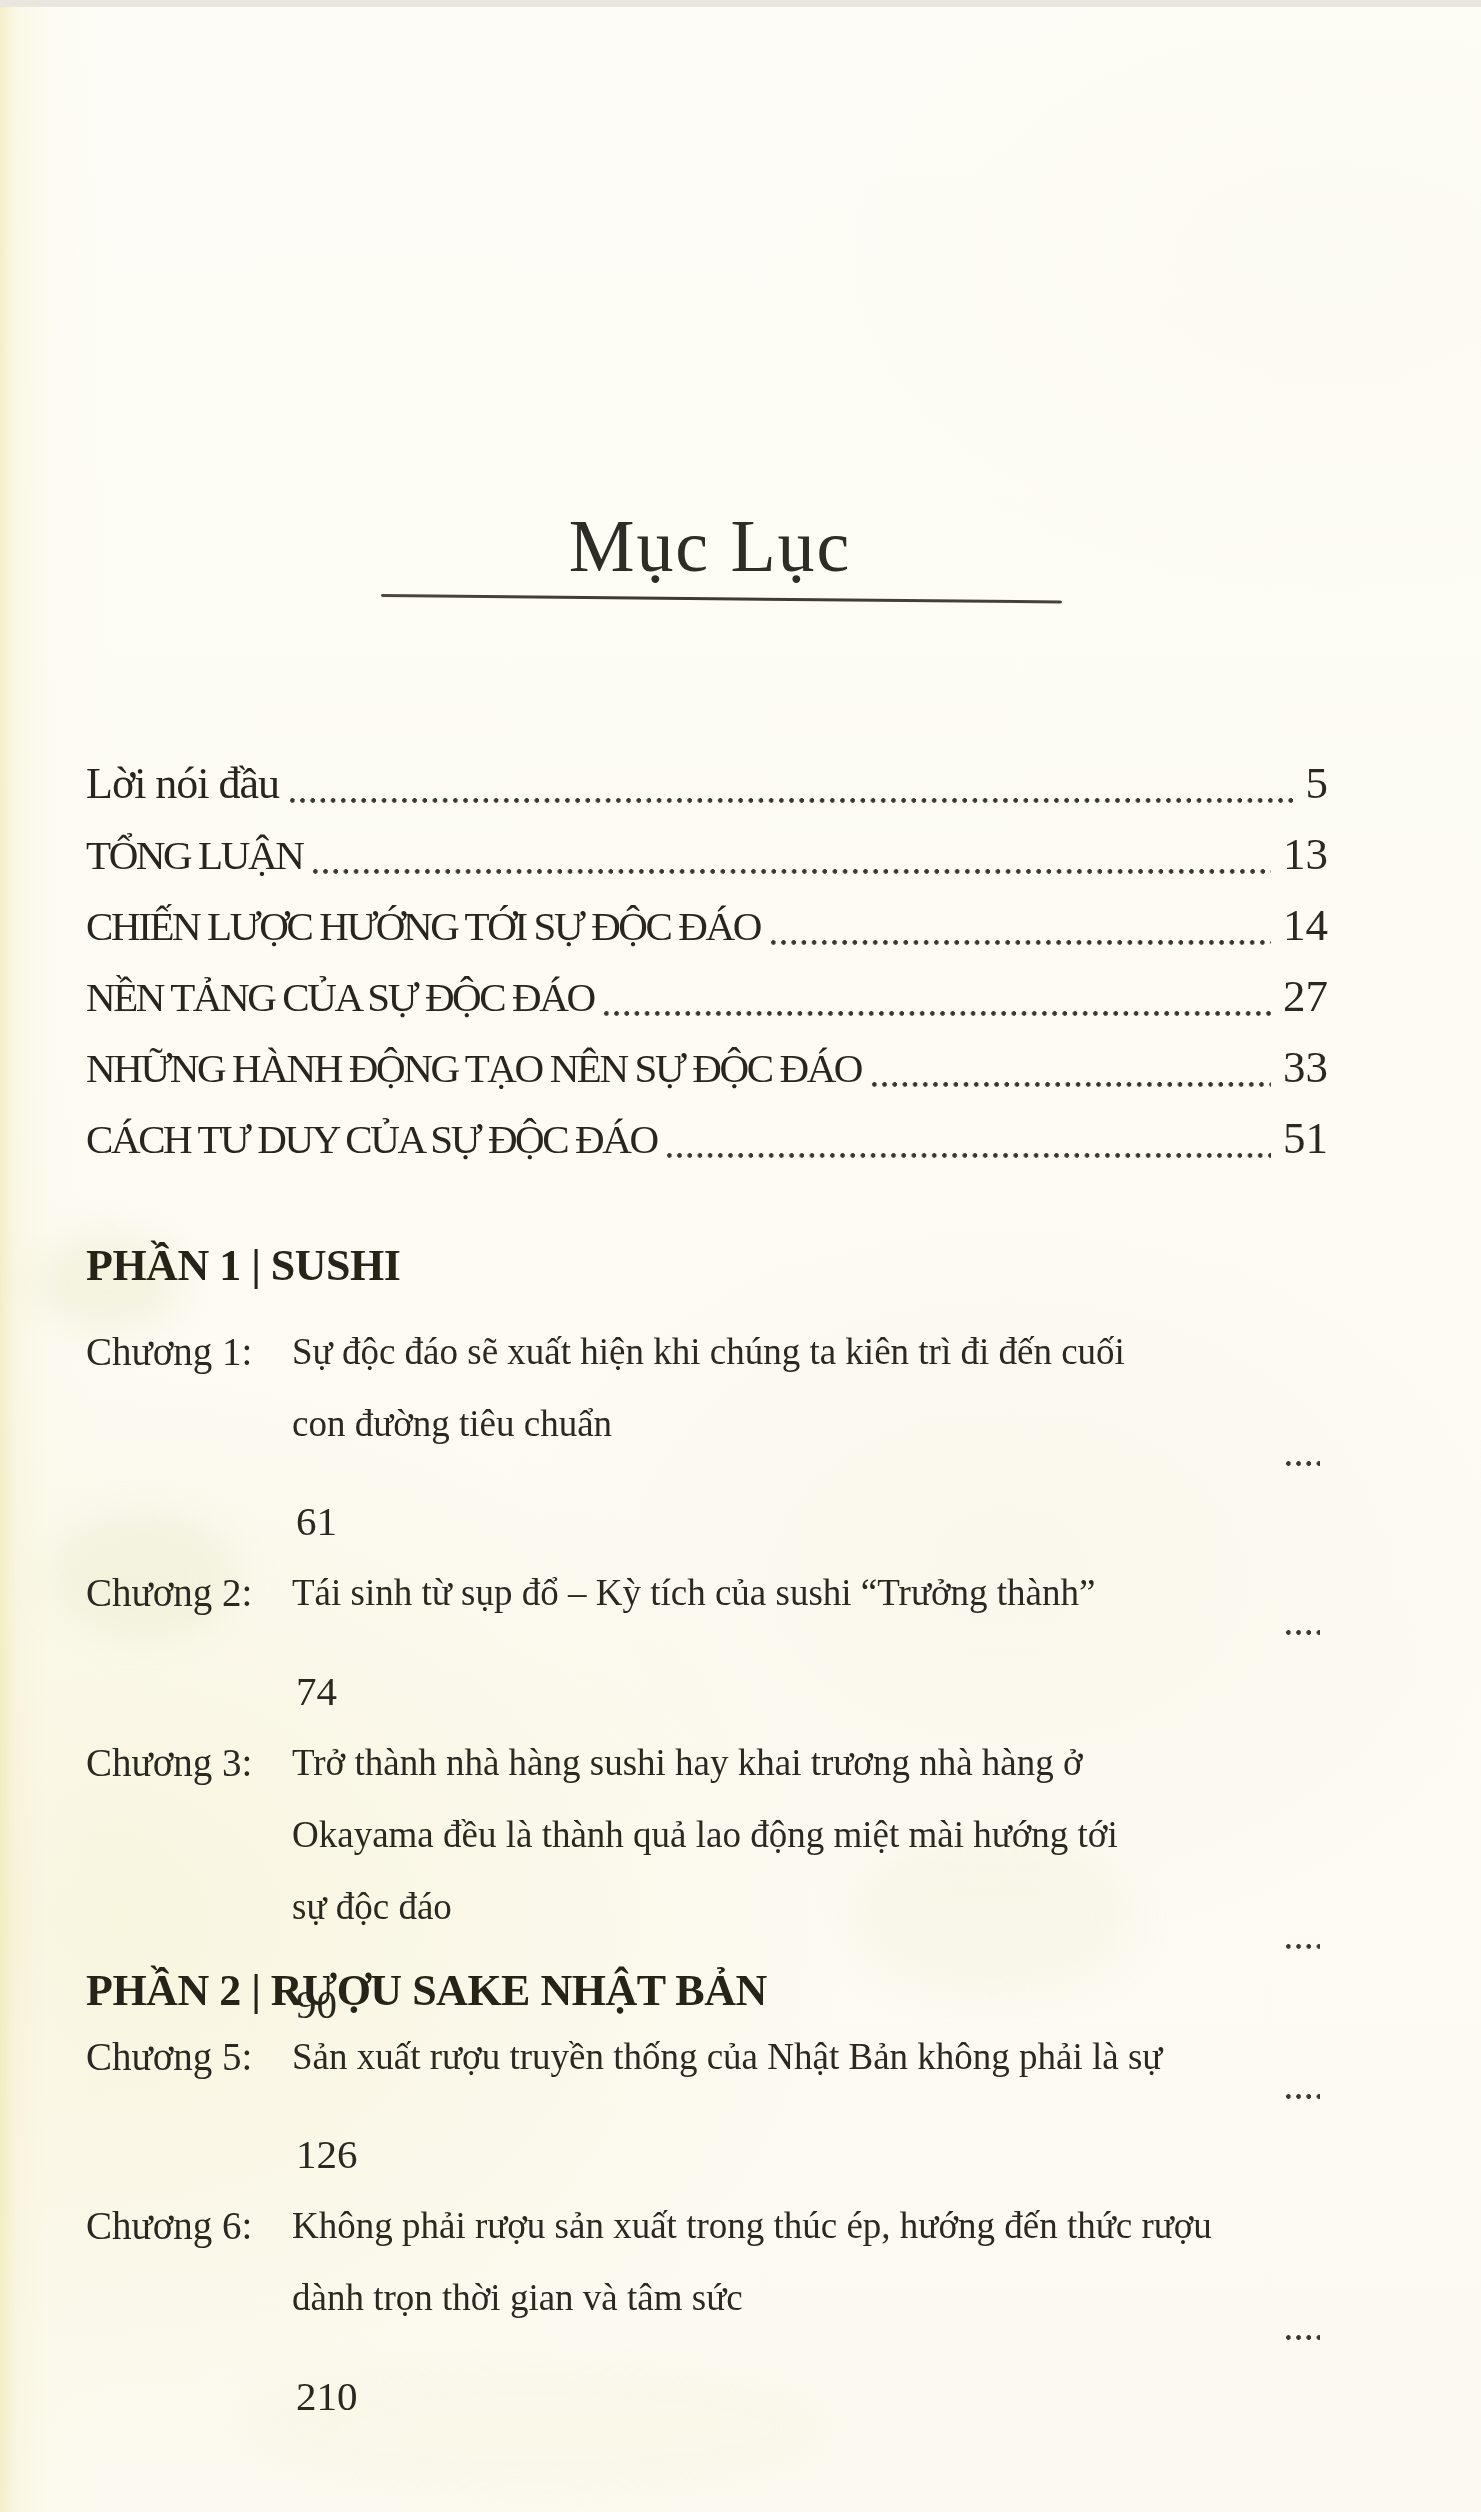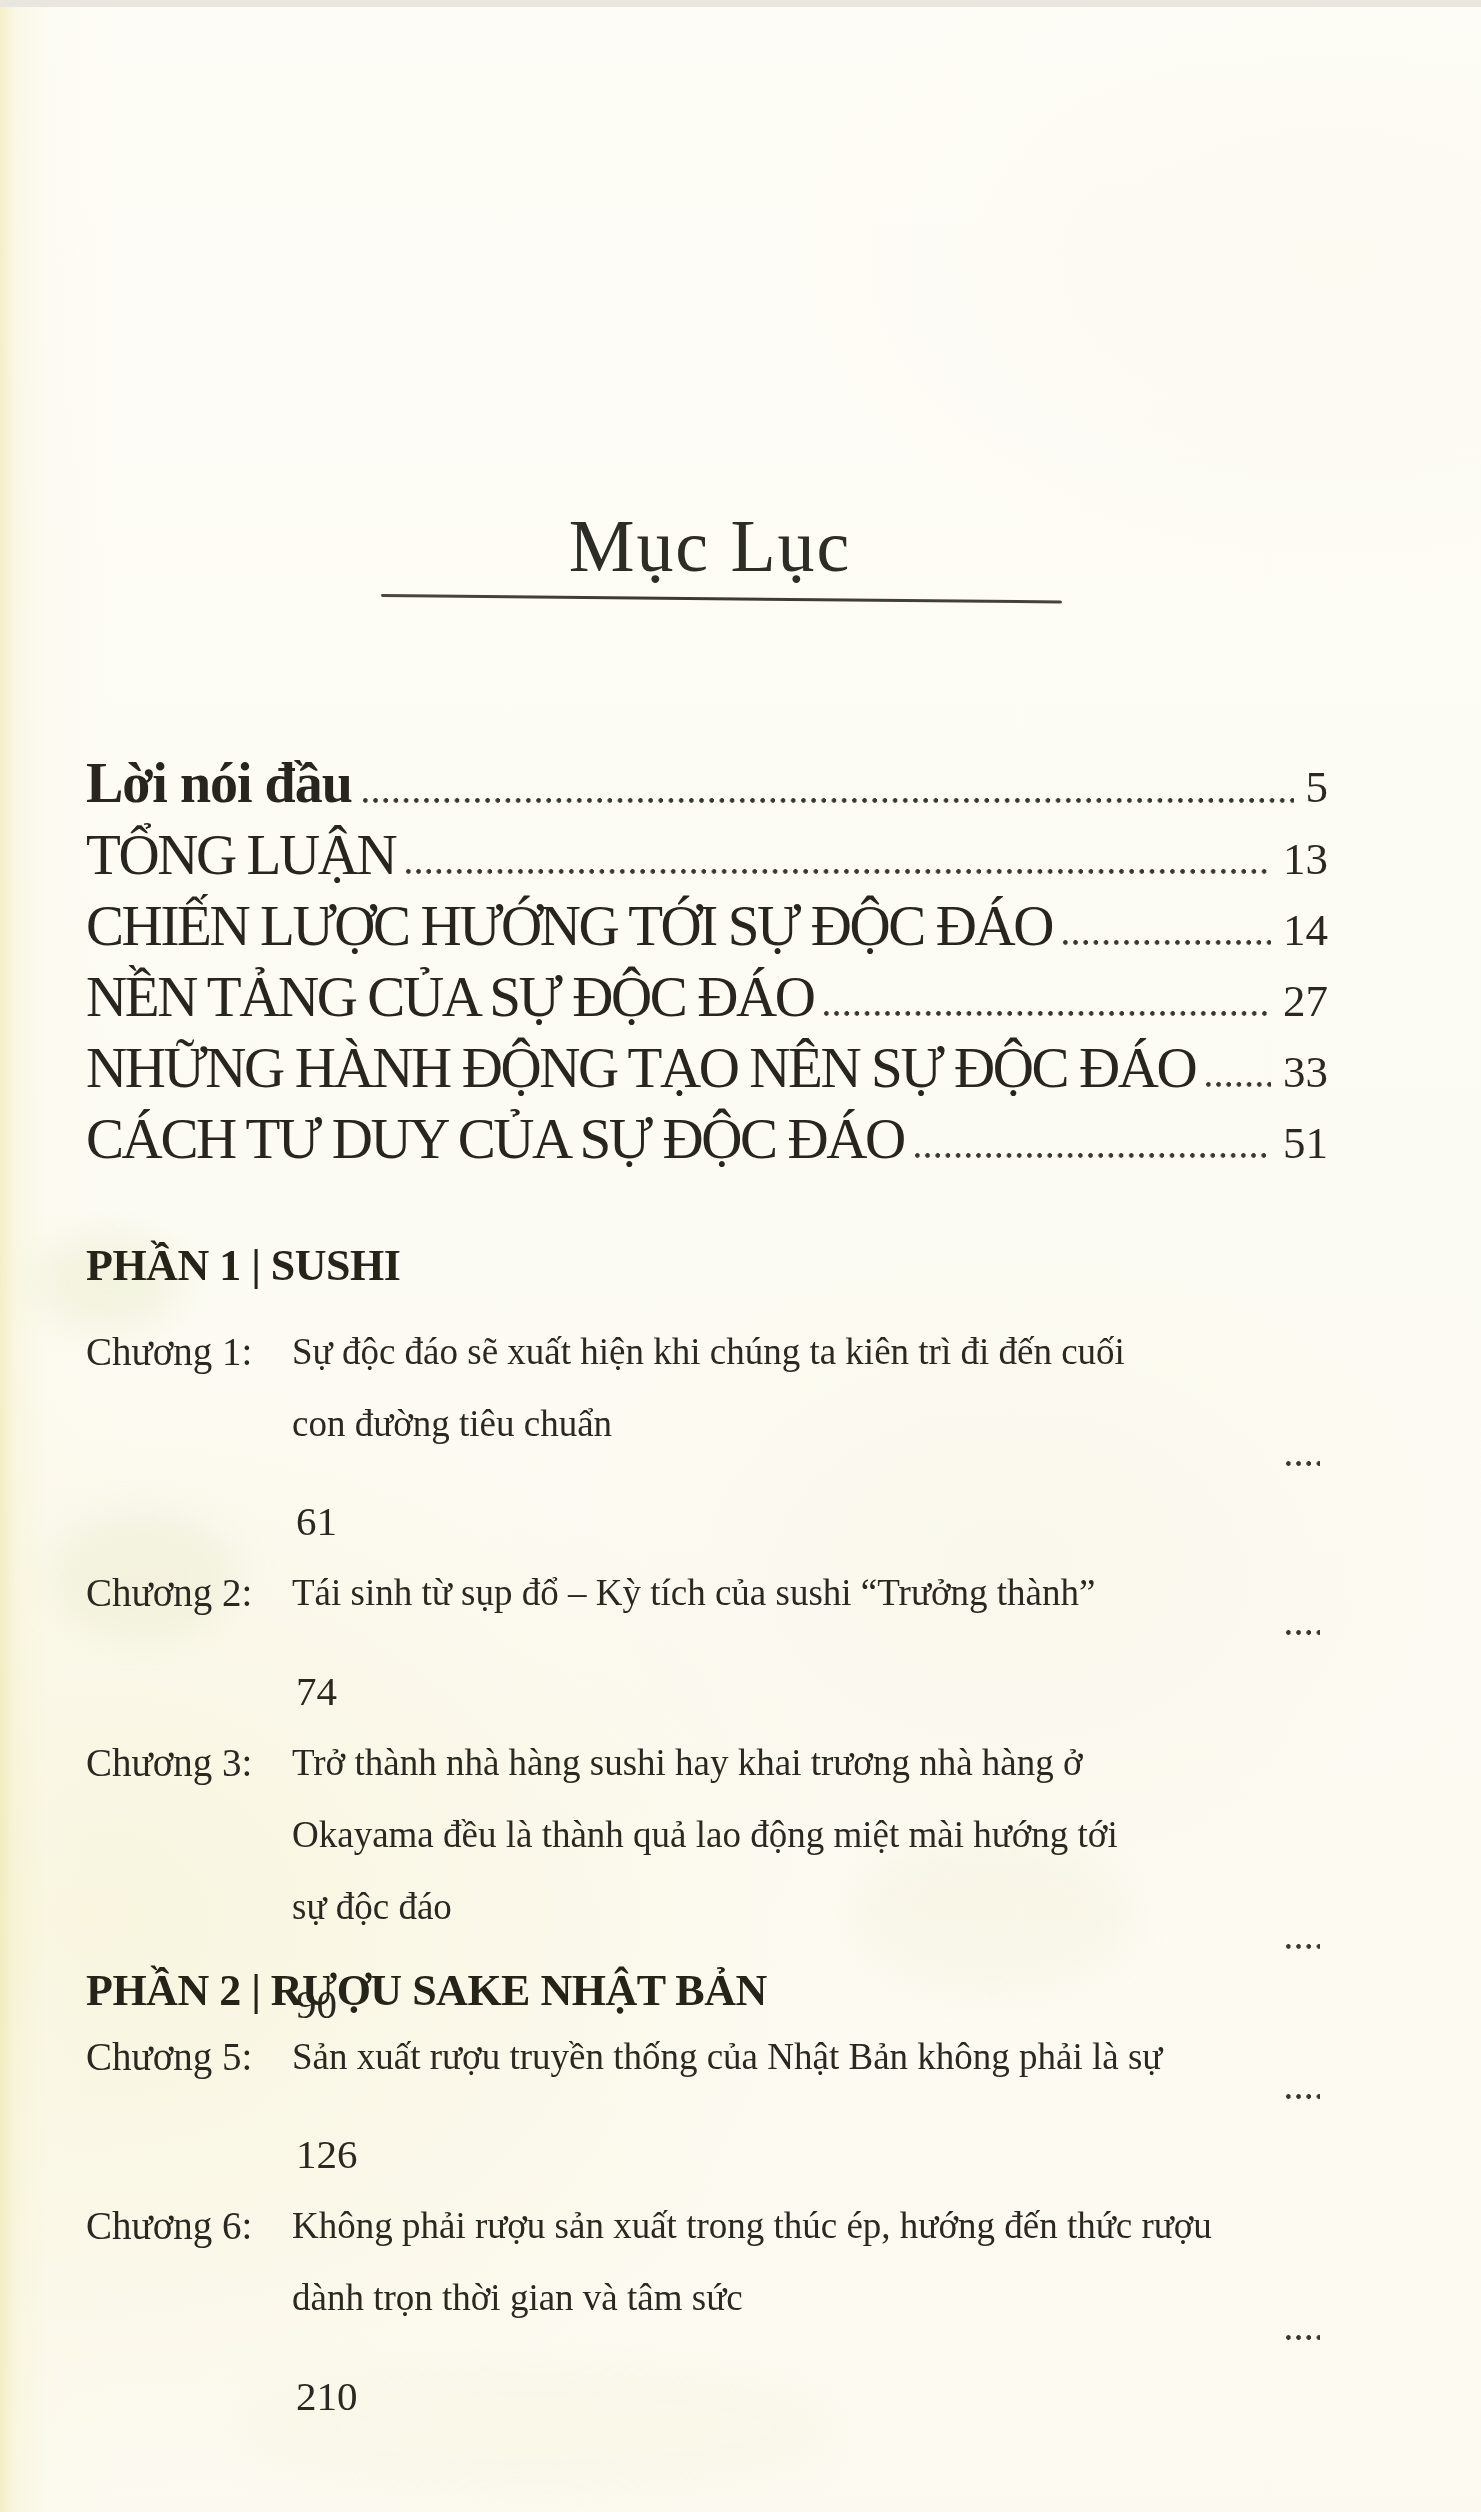--- a/index.html
+++ b/index.html
@@ -35,24 +35,24 @@
     width:681px;height:2.9px;
     background:linear-gradient(90deg,#4a473f,#3c3933 40%,#45423a);
     transform:rotate(0.55deg);transform-origin:left center;
     border-radius:1.9px;
   }
 
   .fm-list{position:absolute;left:86px;top:741px;width:1242px;}
   .fm-row{display:flex;align-items:baseline;height:71px;line-height:71px;}
   .fm-label{
     white-space:nowrap;
-    font-size:57px;letter-spacing:-2.4px;
+    font-size:41px;letter-spacing:-2.4px;
     color:#282520;
   }
-  .fm-label.bold{font-weight:700;font-size:56px;letter-spacing:-1px;}
+  .fm-label.bold{font-weight:400;font-size:44px;letter-spacing:-1px;}
   .fm-num{font-size:45px;padding-left:3.9px;color:#2b2822;}
 
   .leader{
     flex:1 1 auto;min-width:35px;
     height:6.8px;align-self:flex-end;
     margin:0 7.8px 15.6px 9.7px;
     background-image:radial-gradient(circle at 3.4px 3.4px,#3a362d 2px,rgba(0,0,0,0) 2.6px);
     background-size:10.2px 6.8px;
     background-repeat:repeat-x;
   }

